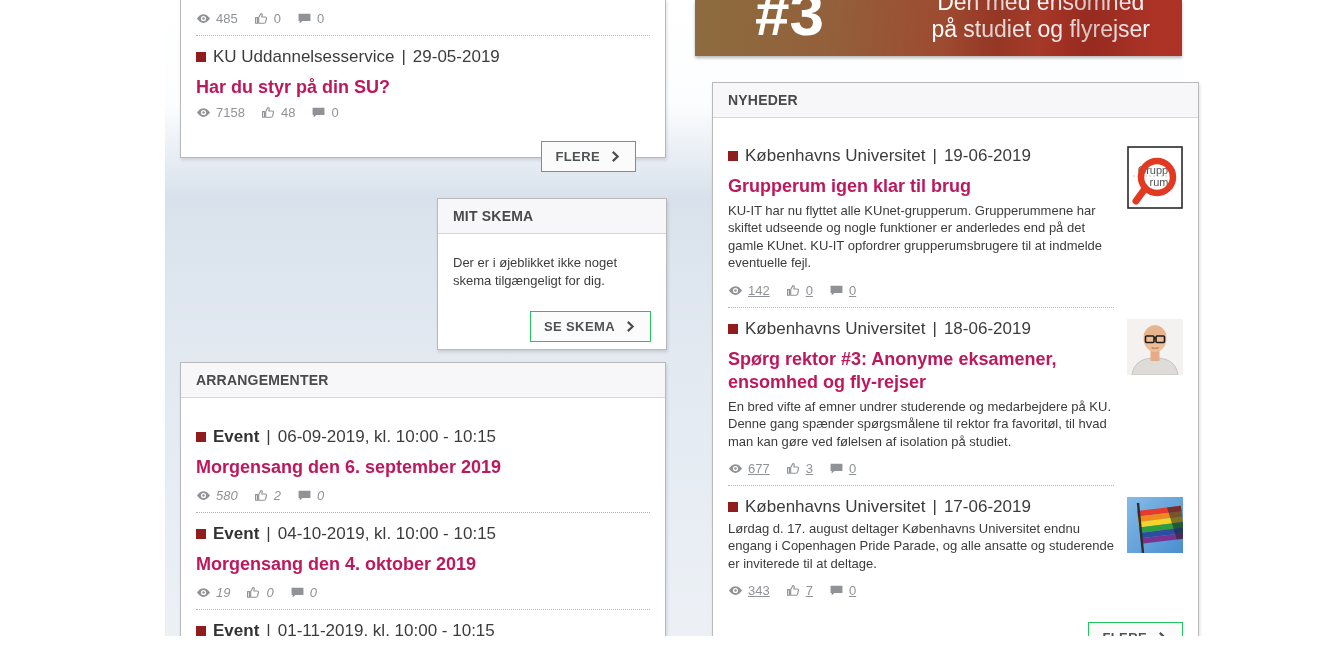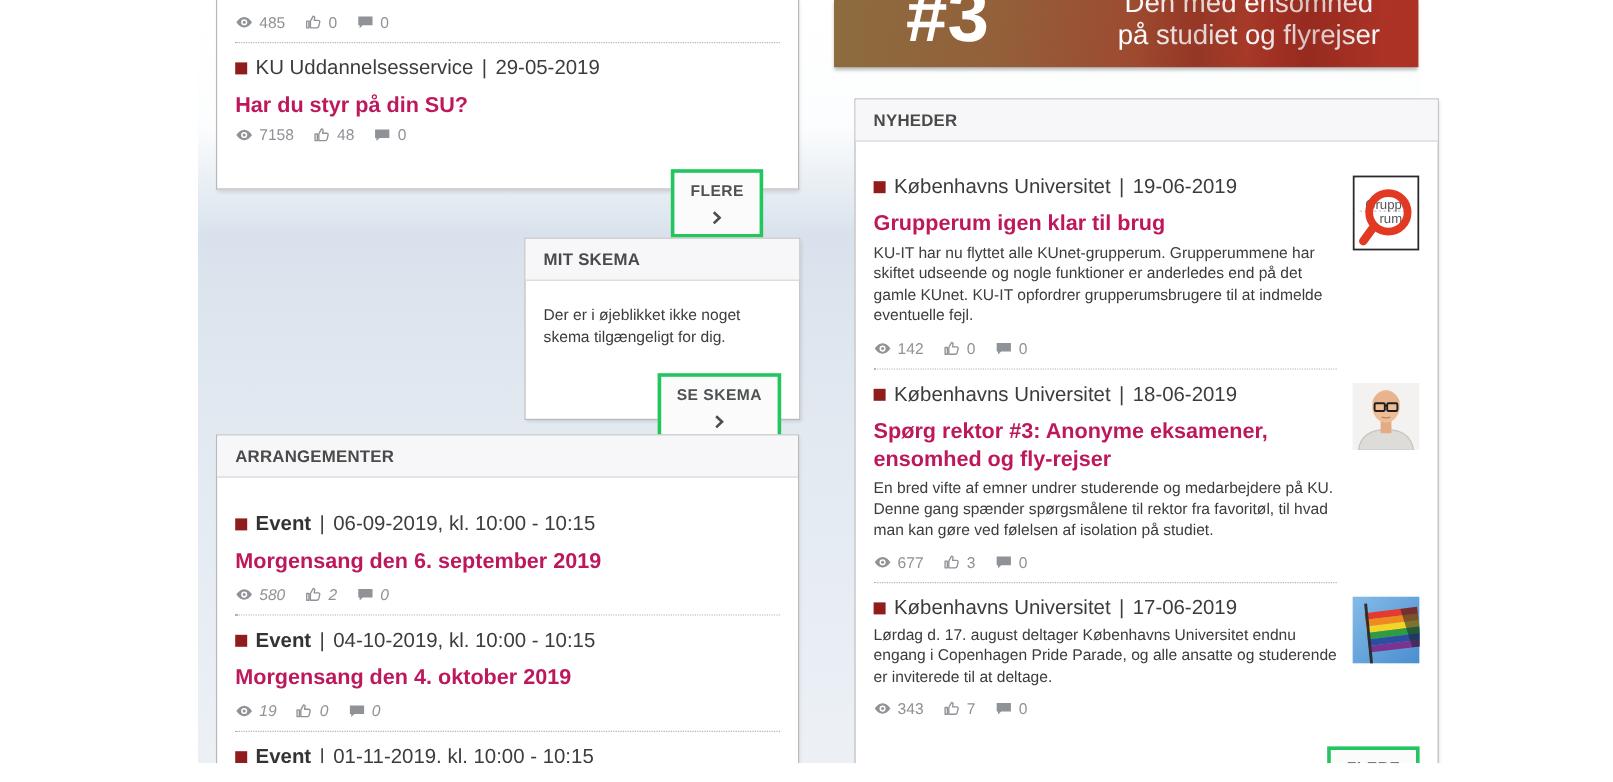--- a/index.html
+++ b/index.html
@@ -27,22 +27,22 @@
 
   .meta { display:flex; align-items:center; gap:7px; font-size:17px; color:#3c3c3c; }
   .meta .bold { font-weight:700; color:#333; }
   .sq { width:10px; height:10px; background:#8f1d1d; flex:none; }
 
   .title-link { display:inline-block; font-size:18px; font-weight:700; color:#be185d;
     text-decoration:none; margin:9px 0 1px; line-height:1.28; cursor:pointer; }
 
   .btn-row { text-align:right; padding:12px 14px 0 0; }
   .btn { display:inline-flex; align-items:center; gap:9px; background:#fbfbfb;
-    border:3px solid #22c55e; padding:7px 13px; font-weight:700; font-size:13px;
-    color:#4f5254; letter-spacing:.4px; font-family:inherit; cursor:pointer;flex-direction:column; }
+    border:1px solid #22c55e; padding:7px 13px; font-weight:700; font-size:13px;
+    color:#4f5254; letter-spacing:.4px; font-family:inherit; cursor:pointer; }
   .chev { width:13px; height:13px; display:block; }
 
   
   #skema-card .card-body { padding:20px 15px 0; }
   .empty-text { font-size:13px; color:#3c3c3c; line-height:1.35; }
   #skema-card .btn-row { padding-top:22px; }
 
   
   #events-card .card-body { padding:28px 15px 0; }
   .event-item .stats { margin:8px 0 9px;font-style:italic; }
@@ -59,21 +59,21 @@
   .banner-num { font-size:62px; font-weight:700; color:#ffffff; line-height:1; margin:-17px 0 0 38px; }
   .banner-text { margin:-11px 10px 0 auto; text-align:center; color:#ffffff;
     font-size:23px; line-height:27px; font-weight:400; }
 
   
   #news-card .card-body { padding:28px 15px 0; }
   .news-item { display:flex; gap:13px; }
   .news-text { flex:1; min-width:0; }
   .news-thumb { flex:none; width:56px; padding-top:0; }
   .news-body { font-size:13px; color:#3c3c3c; line-height:1.34; margin-top:3px; }
-  .news-item .stats { margin:11px 0 9px; }
+  .news-item .stats { margin:11px 0 9px;text-decoration:underline; }
 </style>
 </head>
 <body>
 
 <svg width="0" height="0" style="position:absolute">
   <defs>
     <g id="i-eye">
       <path d="M12 5C6.6 5 2.7 10.4 1.5 12 2.7 13.6 6.6 19 12 19s9.3-5.4 10.5-7C21.3 10.4 17.4 5 12 5z" fill="#8f9296"></path>
       <circle cx="12" cy="12" r="4.1" fill="#ffffff"></circle>
       <circle cx="12" cy="12" r="2" fill="#8f9296"></circle>

